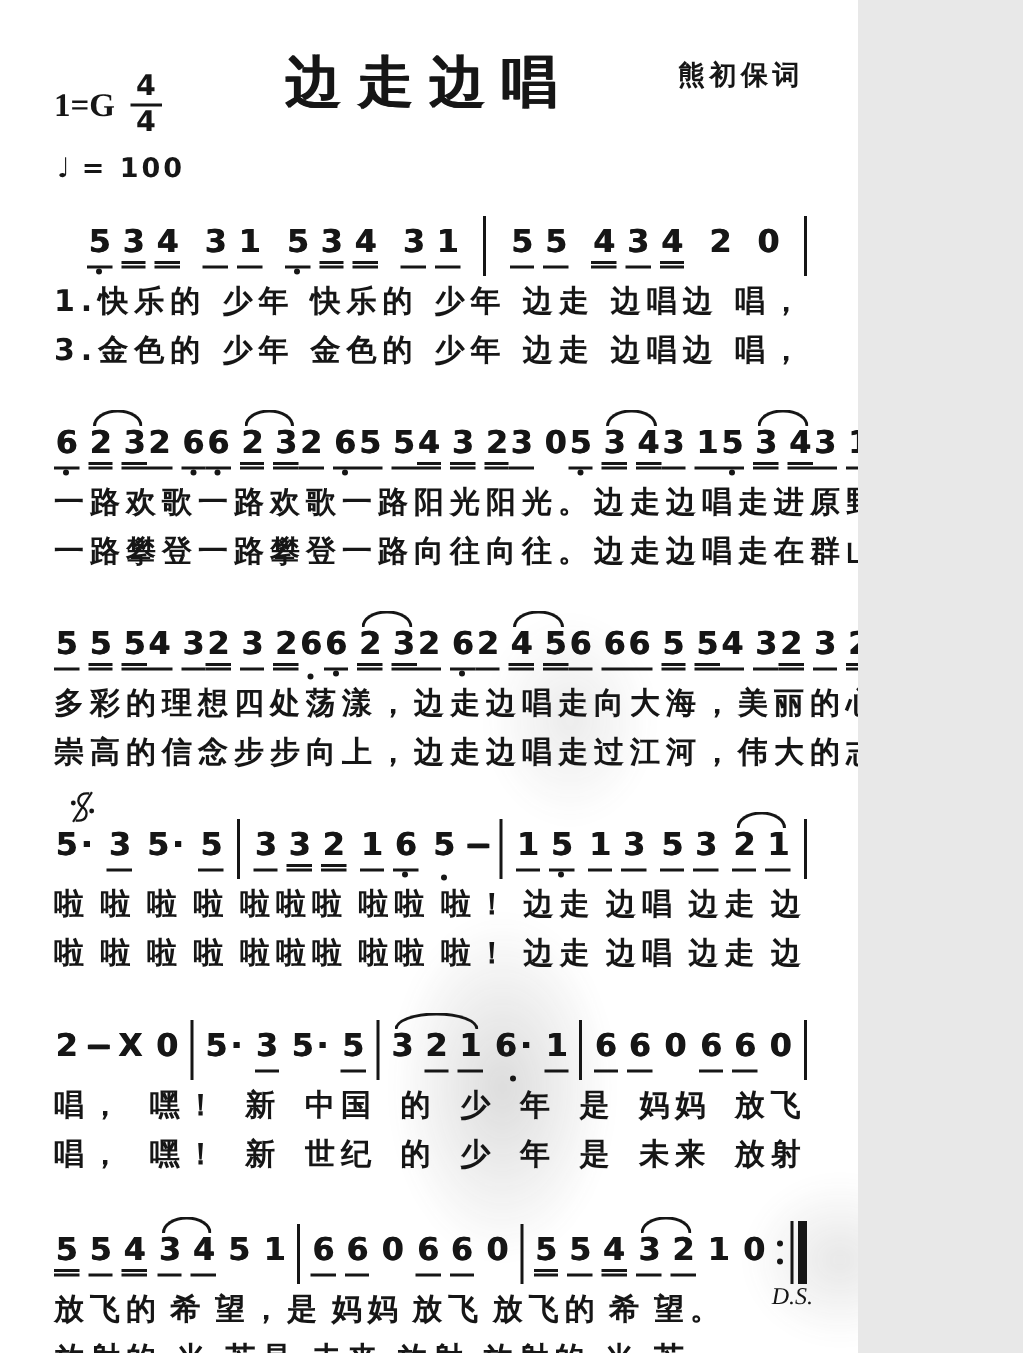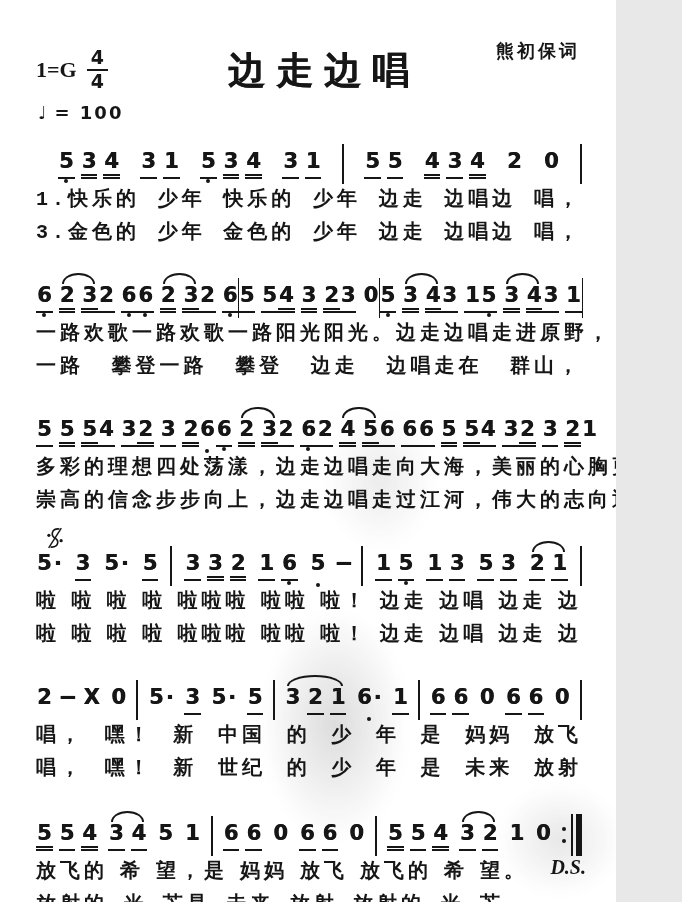--- a/index.html
+++ b/index.html
@@ -1,37 +1,37 @@
 <!DOCTYPE html>
 <html><head>
 <meta charset="utf-8">
 <style>
   html,body{margin:0;padding:0;background:#e8e8e8;}
-  .page{position:relative;width:616px;height:902px;background:#fff;overflow:hidden;
+  .page{position:relative;width:572px;height:902px;background:#fff;overflow:hidden;
         color:#161616;font-family:"DejaVu Sans",sans-serif;}
   
   .wm{position:absolute;pointer-events:none;filter:blur(5px);}
   .wm1{left:230px;top:560px;width:210px;height:330px;
        background:radial-gradient(closest-side,rgba(60,60,60,.18),rgba(60,60,60,0) 70%);}
   .wm2{left:300px;top:380px;width:160px;height:200px;
        background:radial-gradient(closest-side,rgba(60,60,60,.10),rgba(60,60,60,0) 70%);}
   .wm3{left:470px;top:760px;width:180px;height:160px;
        background:radial-gradient(closest-side,rgba(60,60,60,.12),rgba(60,60,60,0) 70%);}
 
   
   .header{position:relative;height:128px;}
   .keysig{position:absolute;left:36px;top:48px;display:flex;align-items:center;gap:10px;
           font-family:"Liberation Serif",serif;font-weight:700;font-size:22px;}
   .frac{display:inline-flex;flex-direction:column;align-items:center;line-height:1.05;
         font-family:"DejaVu Sans",sans-serif;font-size:19px;font-weight:700;}
   .frac span:first-child{border-bottom:2px solid #161616;padding:0 4px 1px;}
   .frac span:last-child{padding:1px 4px 0;}
   .tempo{position:absolute;left:38px;top:102px;font-size:18px;font-weight:700;
          letter-spacing:2px;display:flex;gap:6px;align-items:center;}
-  .title{position:absolute;left:50%;top:30px;transform:translateX(-50%);margin:16px;
+  .title{position:absolute;left:50%;top:30px;transform:translateX(-50%);margin:0;
          font-size:37px;font-weight:700;letter-spacing:11px;white-space:nowrap;
          text-shadow:.8px 0 0 currentColor;}
   .credits{position:absolute;right:36px;top:32px;text-align:left;font-size:18px;
            line-height:2.15;letter-spacing:3px;font-weight:700;}
 
   
   .music{padding:0 34px 0 36px;}
   .mline{position:relative;margin-bottom:17px;}
   .mline:first-child .notesrow{padding-left:22px;}
   .notesrow{display:flex;justify-content:space-between;align-items:flex-end;padding-top:16px;}
@@ -51,25 +51,25 @@
         border:2px solid #161616;border-bottom:none;
         border-radius:50% 50% 0 0/100% 100% 0 0;}
   .bar{width:2px;height:40px;background:#161616;align-self:flex-end;margin-bottom:-5px;}
   .finalbar{display:flex;align-items:center;gap:3px;align-self:flex-end;margin-bottom:-5px;}
   .finalbar .dots{display:flex;flex-direction:column;gap:8px;margin-right:2px;}
   .finalbar .dots .dot{width:4px;height:4px;border-radius:50%;background:#161616;}
   .finalbar .thin{width:2px;height:42px;background:#161616;}
   .finalbar .thick{width:6px;height:42px;background:#161616;}
 
   .lyr{display:flex;justify-content:space-between;margin-top:9px;
-       font-size:20px;font-weight:700;line-height:1.2;font-family:Liberation Mono, monospace;}
+       font-size:20px;font-weight:700;line-height:1.2;}
   .lyr span{letter-spacing:4px;white-space:nowrap;}
   .mline.hasds .lyr{padding-right:54px;}
   .ds{position:absolute;right:-4px;top:58px;
-      font-family:"Liberation Serif",serif;font-style:italic;font-weight:700;font-size:20px;}
+      font-family:"Liberation Serif",serif;font-style:italic;font-weight:400;font-size:16px;}
   .segno{position:absolute;left:10px;top:-4px;}
 </style>
 </head>
 <body>
 
 <div class="page">
   <div class="wm wm1"></div>
   <div class="wm wm2"></div>
   <div class="wm wm3"></div>
 
@@ -218,20 +218,21 @@
           <span>欢歌</span>
           <span>一路阳光阳光。</span>
           <span>边走</span>
           <span>边唱走进</span>
           <span>原野，</span>
         </div>
         <div class="lyr">
           <span>一路</span>
           <span>攀登一路</span>
           <span>攀登</span>
+          <span>一路向往向往。</span>
           <span>边走</span>
           <span>边唱走在</span>
           <span>群山，</span>
         </div>
       </div>
       <div class="mline">
         <div class="notesrow">
           <span class="grp">
             <span class="note u1"><span class="num">5</span></span>
             <span class="note u2"><span class="num">5</span></span>

